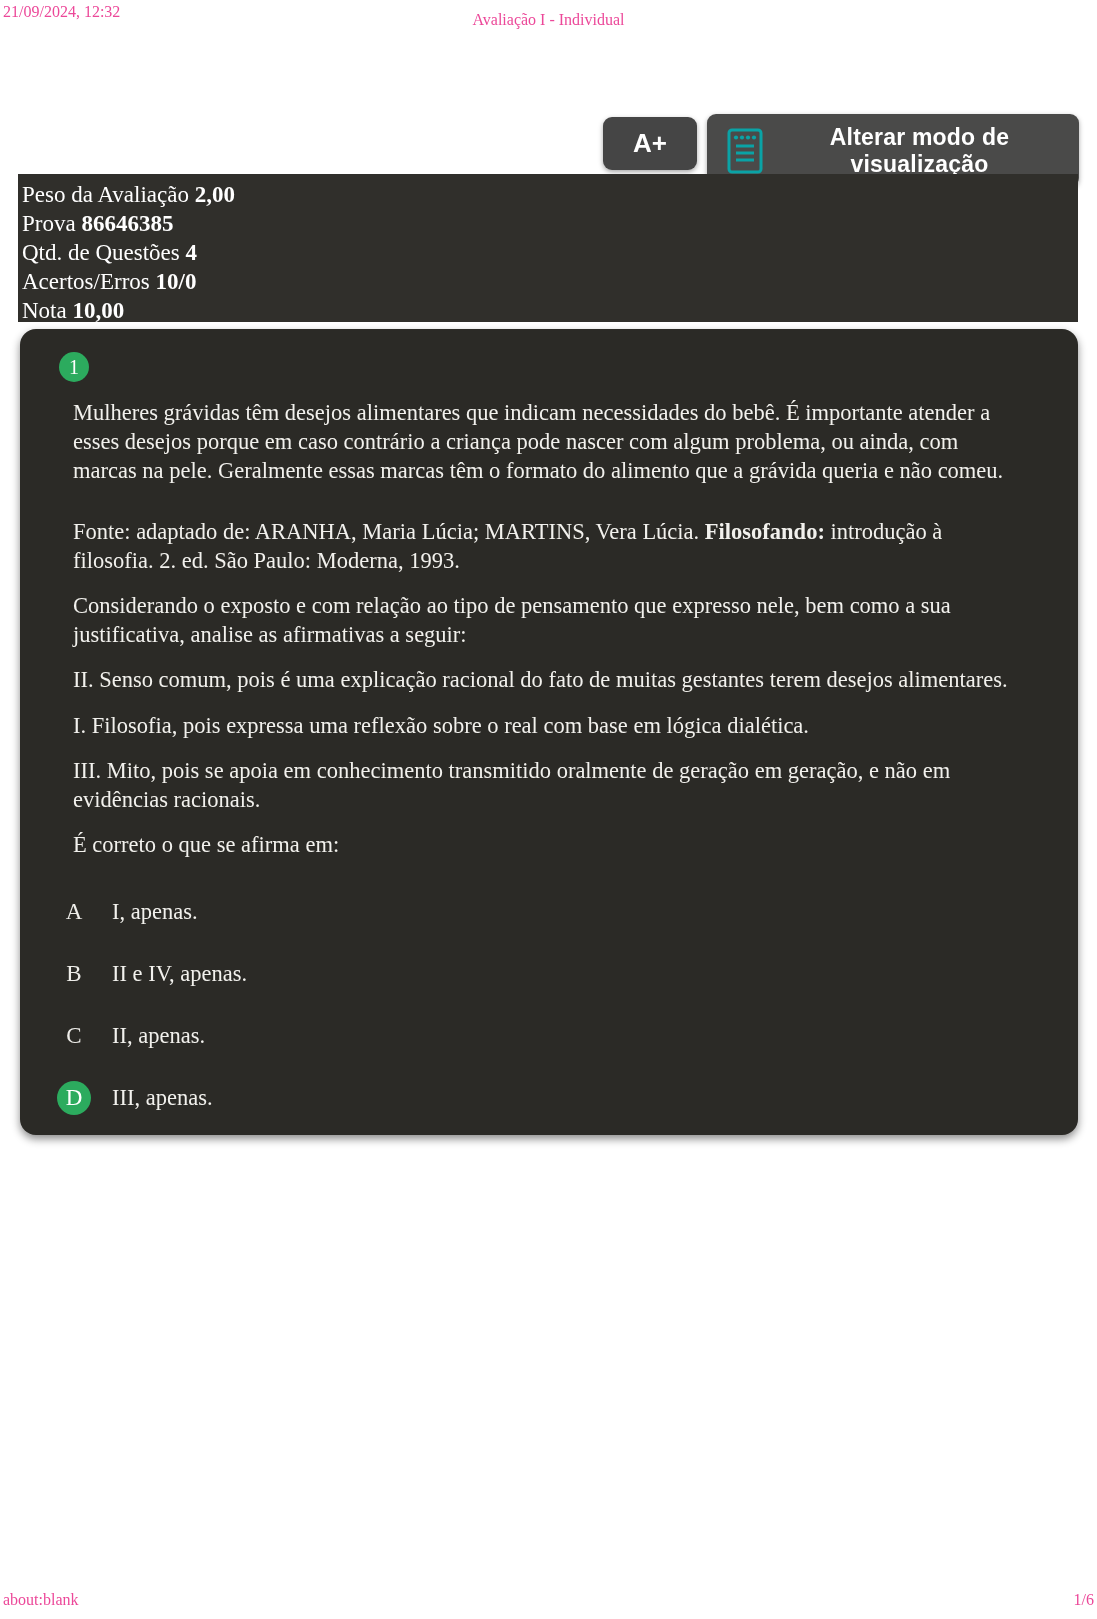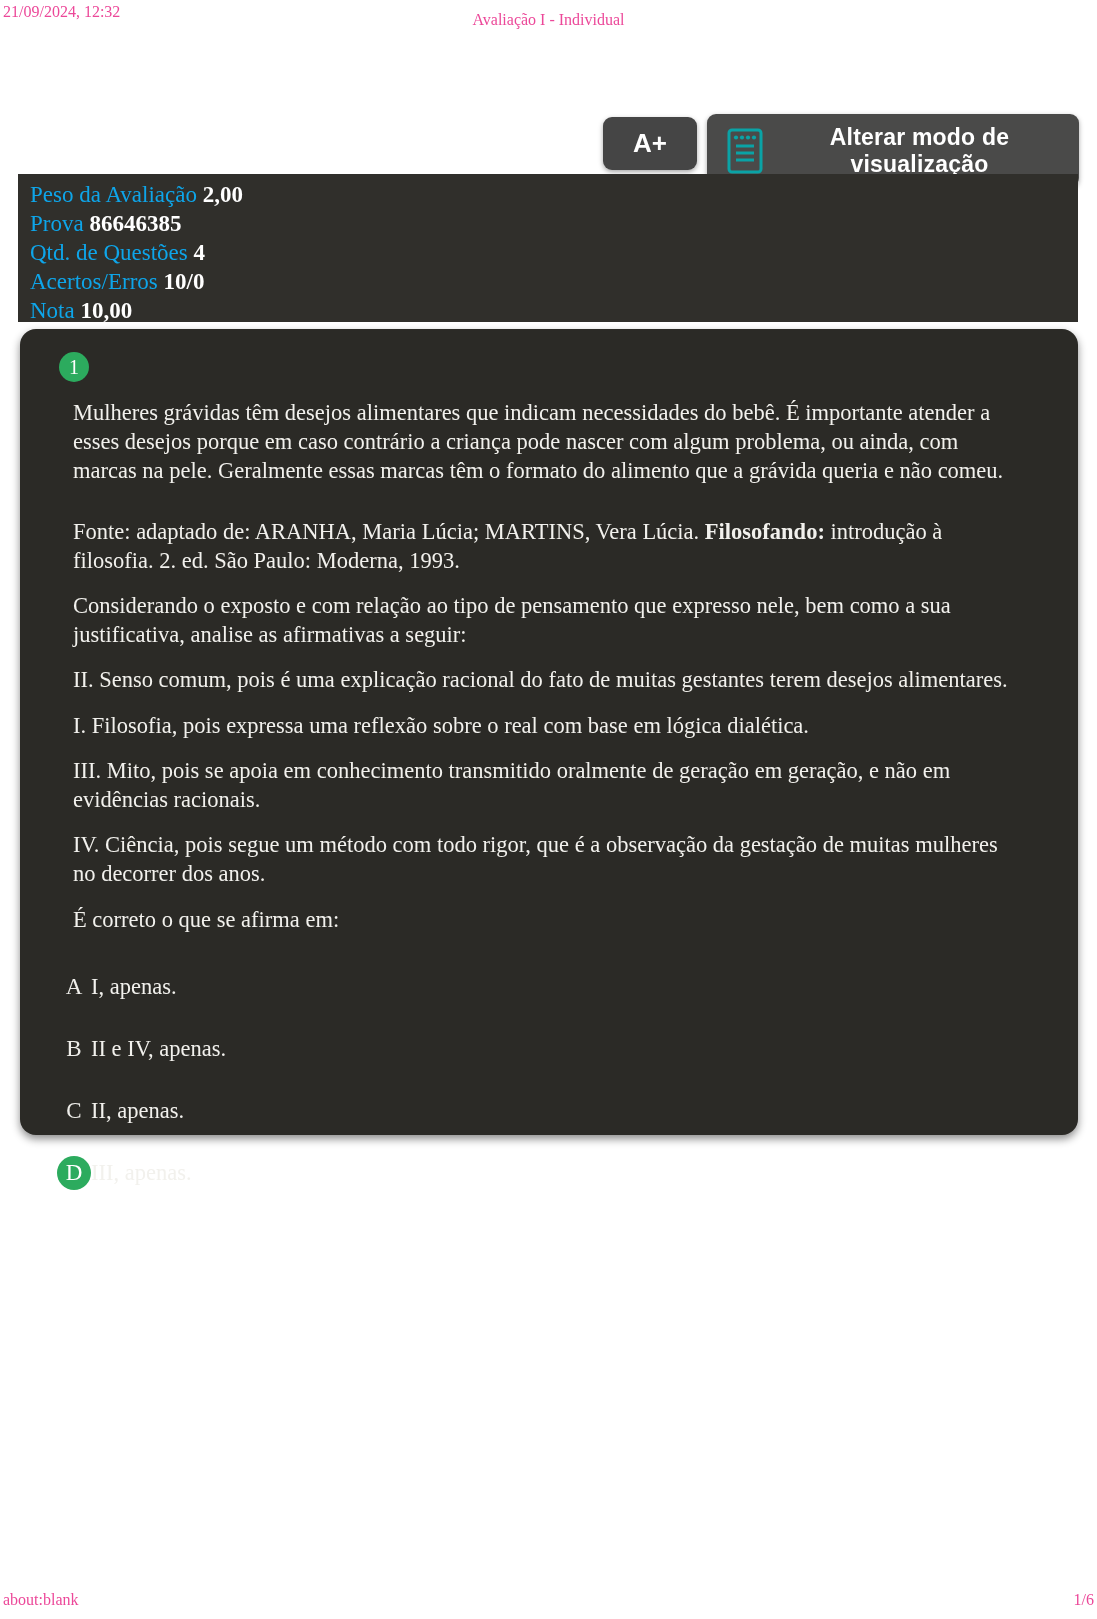--- a/index.html
+++ b/index.html
@@ -28,21 +28,21 @@
   .btn-view{left:707px;top:114px;width:372px;height:73px;background:#4a4a49;font-size:23px;
     justify-content:flex-start;padding:4px 20px;gap:17px;letter-spacing:.2px;}
   .btn-view svg{flex:0 0 auto;display:block;}
 
   
   .info-panel{
     position:absolute;left:18px;top:174px;width:1060px;height:148px;
     background:#302f2b;box-sizing:border-box;padding:6px 10px 0 4px;
   }
   .info-row{font-size:23px;line-height:29px;white-space:nowrap;}
-  .info-label{color:#0ea5e9;margin-left:8px;}
+  .info-label{color:#ffffff;}
   .info-value{color:#ffffff;font-weight:bold;}
 
   
   .card{
     position:absolute;left:20px;top:329px;width:1058px;height:806px;
     background:#2b2a26;border-radius:16px;box-sizing:border-box;
     padding:23px 40px 0 37px;color:#f2f1ed;
     box-shadow:0 4px 8px rgba(0,0,0,.45);
   }
   .q-badge{
@@ -56,21 +56,21 @@
   .q-text .bold{font-weight:bold;}
 
   .options{margin-top:36px;}
   .option-row{display:flex;align-items:center;height:34px;margin-bottom:28px;cursor:pointer;}
   .opt-badge{
     width:34px;height:34px;border-radius:50%;flex:0 0 auto;
     display:flex;align-items:center;justify-content:center;
     font-size:23px;color:#eeede9;
   }
   .opt-badge.selected{background:#2cab5e;color:#ffffff;}
-  .opt-text{font-size:22.5px;}
+  .opt-text{margin-left:21px;font-size:22.5px;}
 </style>
 </head>
 <body>
 
 <div class="print-text ph-datetime">21/09/2024, 12:32</div>
 <div class="print-text ph-title">Avaliação I - Individual</div>
 
 <button class="btn btn-aplus">A+</button>
 <button class="btn btn-view">
   <svg width="36" height="46" viewBox="0 0 36 46" aria-hidden="true">
@@ -112,21 +112,20 @@
 <div class="card">
   <div class="q-badge">1</div>
 
   <div class="q-text">
     <p>Mulheres grávidas têm desejos alimentares que indicam necessidades do bebê. É importante atender a esses desejos porque em caso contrário a criança pode nascer com algum problema, ou ainda, com marcas na pele. Geralmente essas marcas têm o formato do alimento que a grávida queria e não comeu.</p>
     <p class="fonte"><span>Fonte: adaptado de: ARANHA, Maria Lúcia; MARTINS, Vera Lúcia. </span><span class="bold">Filosofando:</span><span> introdução à filosofia. 2. ed. São Paulo: Moderna, 1993.</span></p>
     <p>Considerando o exposto e com relação ao tipo de pensamento que expresso nele, bem como a sua justificativa, analise as afirmativas a seguir:</p>
     <p>II. Senso comum, pois é uma explicação racional do fato de muitas gestantes terem desejos alimentares.</p>
     <p>I. Filosofia, pois expressa uma reflexão sobre o real com base em lógica dialética.</p>
     <p>III. Mito, pois se apoia em conhecimento transmitido oralmente de geração em geração, e não em evidências racionais.</p>
-    <p>IV. Ciência, pois segue um método com todo rigor, que é a observação da gestação de muitas mulheres no decorrer dos anos.</p>
     <p>É correto o que se afirma em:</p>
   </div>
 
   <div class="options">
     <div class="option-row">
       <span class="opt-badge">A</span>
       <span class="opt-text">I, apenas.</span>
     </div>
     <div class="option-row">
       <span class="opt-badge">B</span>

